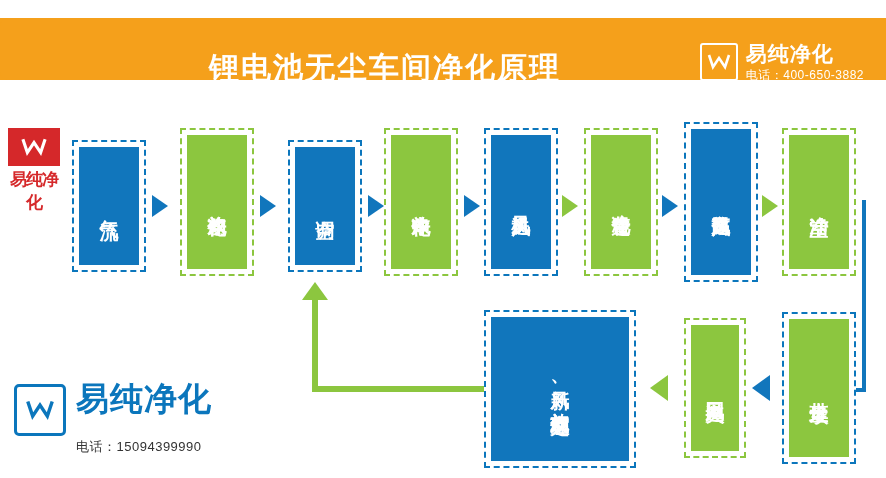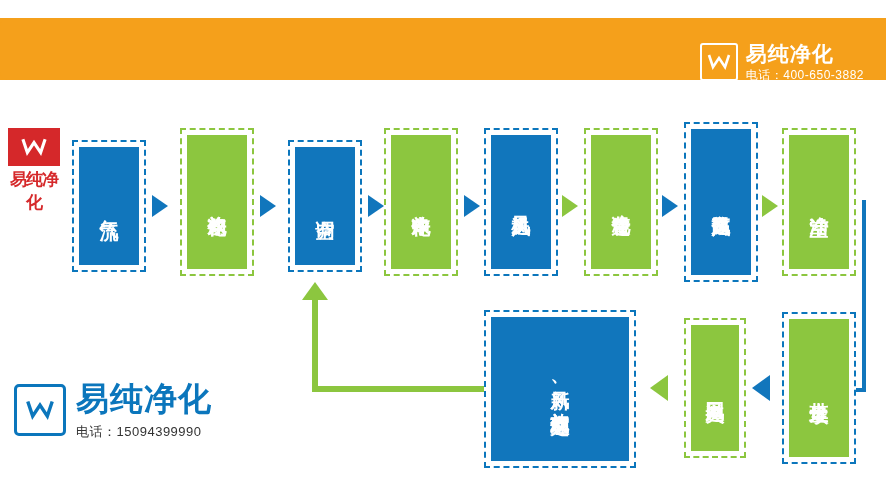--- a/index.html
+++ b/index.html
@@ -50,21 +50,21 @@
     text-align:center;
   }
 
   
   .logo-bl{position:absolute;left:14px;top:380px;display:flex;align-items:flex-start;gap:10px;}
   .logo-bl .mk{
     width:46px;height:46px;border:3px solid #0b76bc;border-radius:5px;
     display:flex;align-items:center;justify-content:center;margin-top:4px;
   }
   .logo-bl .tx{color:#0b76bc;font-size:33px;font-weight:bold;letter-spacing:1px;line-height:38px;}
-  .logo-bl .ph{color:#333;font-size:13px;margin-top:5px;letter-spacing:0.5px;}
+  .logo-bl .ph{color:#333;font-size:13px;margin-top:20px;letter-spacing:0.5px;}
 
   
   .node{
     position:absolute;box-sizing:border-box;
     display:flex;align-items:center;justify-content:center;
     color:#ffffff;font-weight:bold;text-align:center;
   }
   .node .inner{
     width:100%;height:100%;display:flex;align-items:center;justify-content:center;
     box-sizing:border-box;padding:2px;
@@ -92,20 +92,21 @@
   .ar-green-up{border-left:13px solid transparent;border-right:13px solid transparent;border-bottom:18px solid #8cc63f;}
 
   .line{position:absolute;background:#8cc63f;}
   .line-blue{position:absolute;background:#1176bc;}
 </style>
 </head>
 <body>
 
 <div class="banner">
   <div class="banner-inner"></div>
+  <div class="banner-title">锂电池无尘车间净化原理</div>
   <div class="banner-brand">
     <div class="brand-mark">
       <svg width="24" height="18" viewBox="0 0 24 18">
           <path d="M2 2 L6 14 L12 5 L18 14 L22 2" stroke="#ffffff" stroke-width="2.6" fill="none" stroke-linejoin="miter"></path>
         </svg>
     </div>
     <div>
       <div class="brand-text">易纯净化</div>
       <div class="brand-phone">电话：400-650-3882</div>
     </div>

